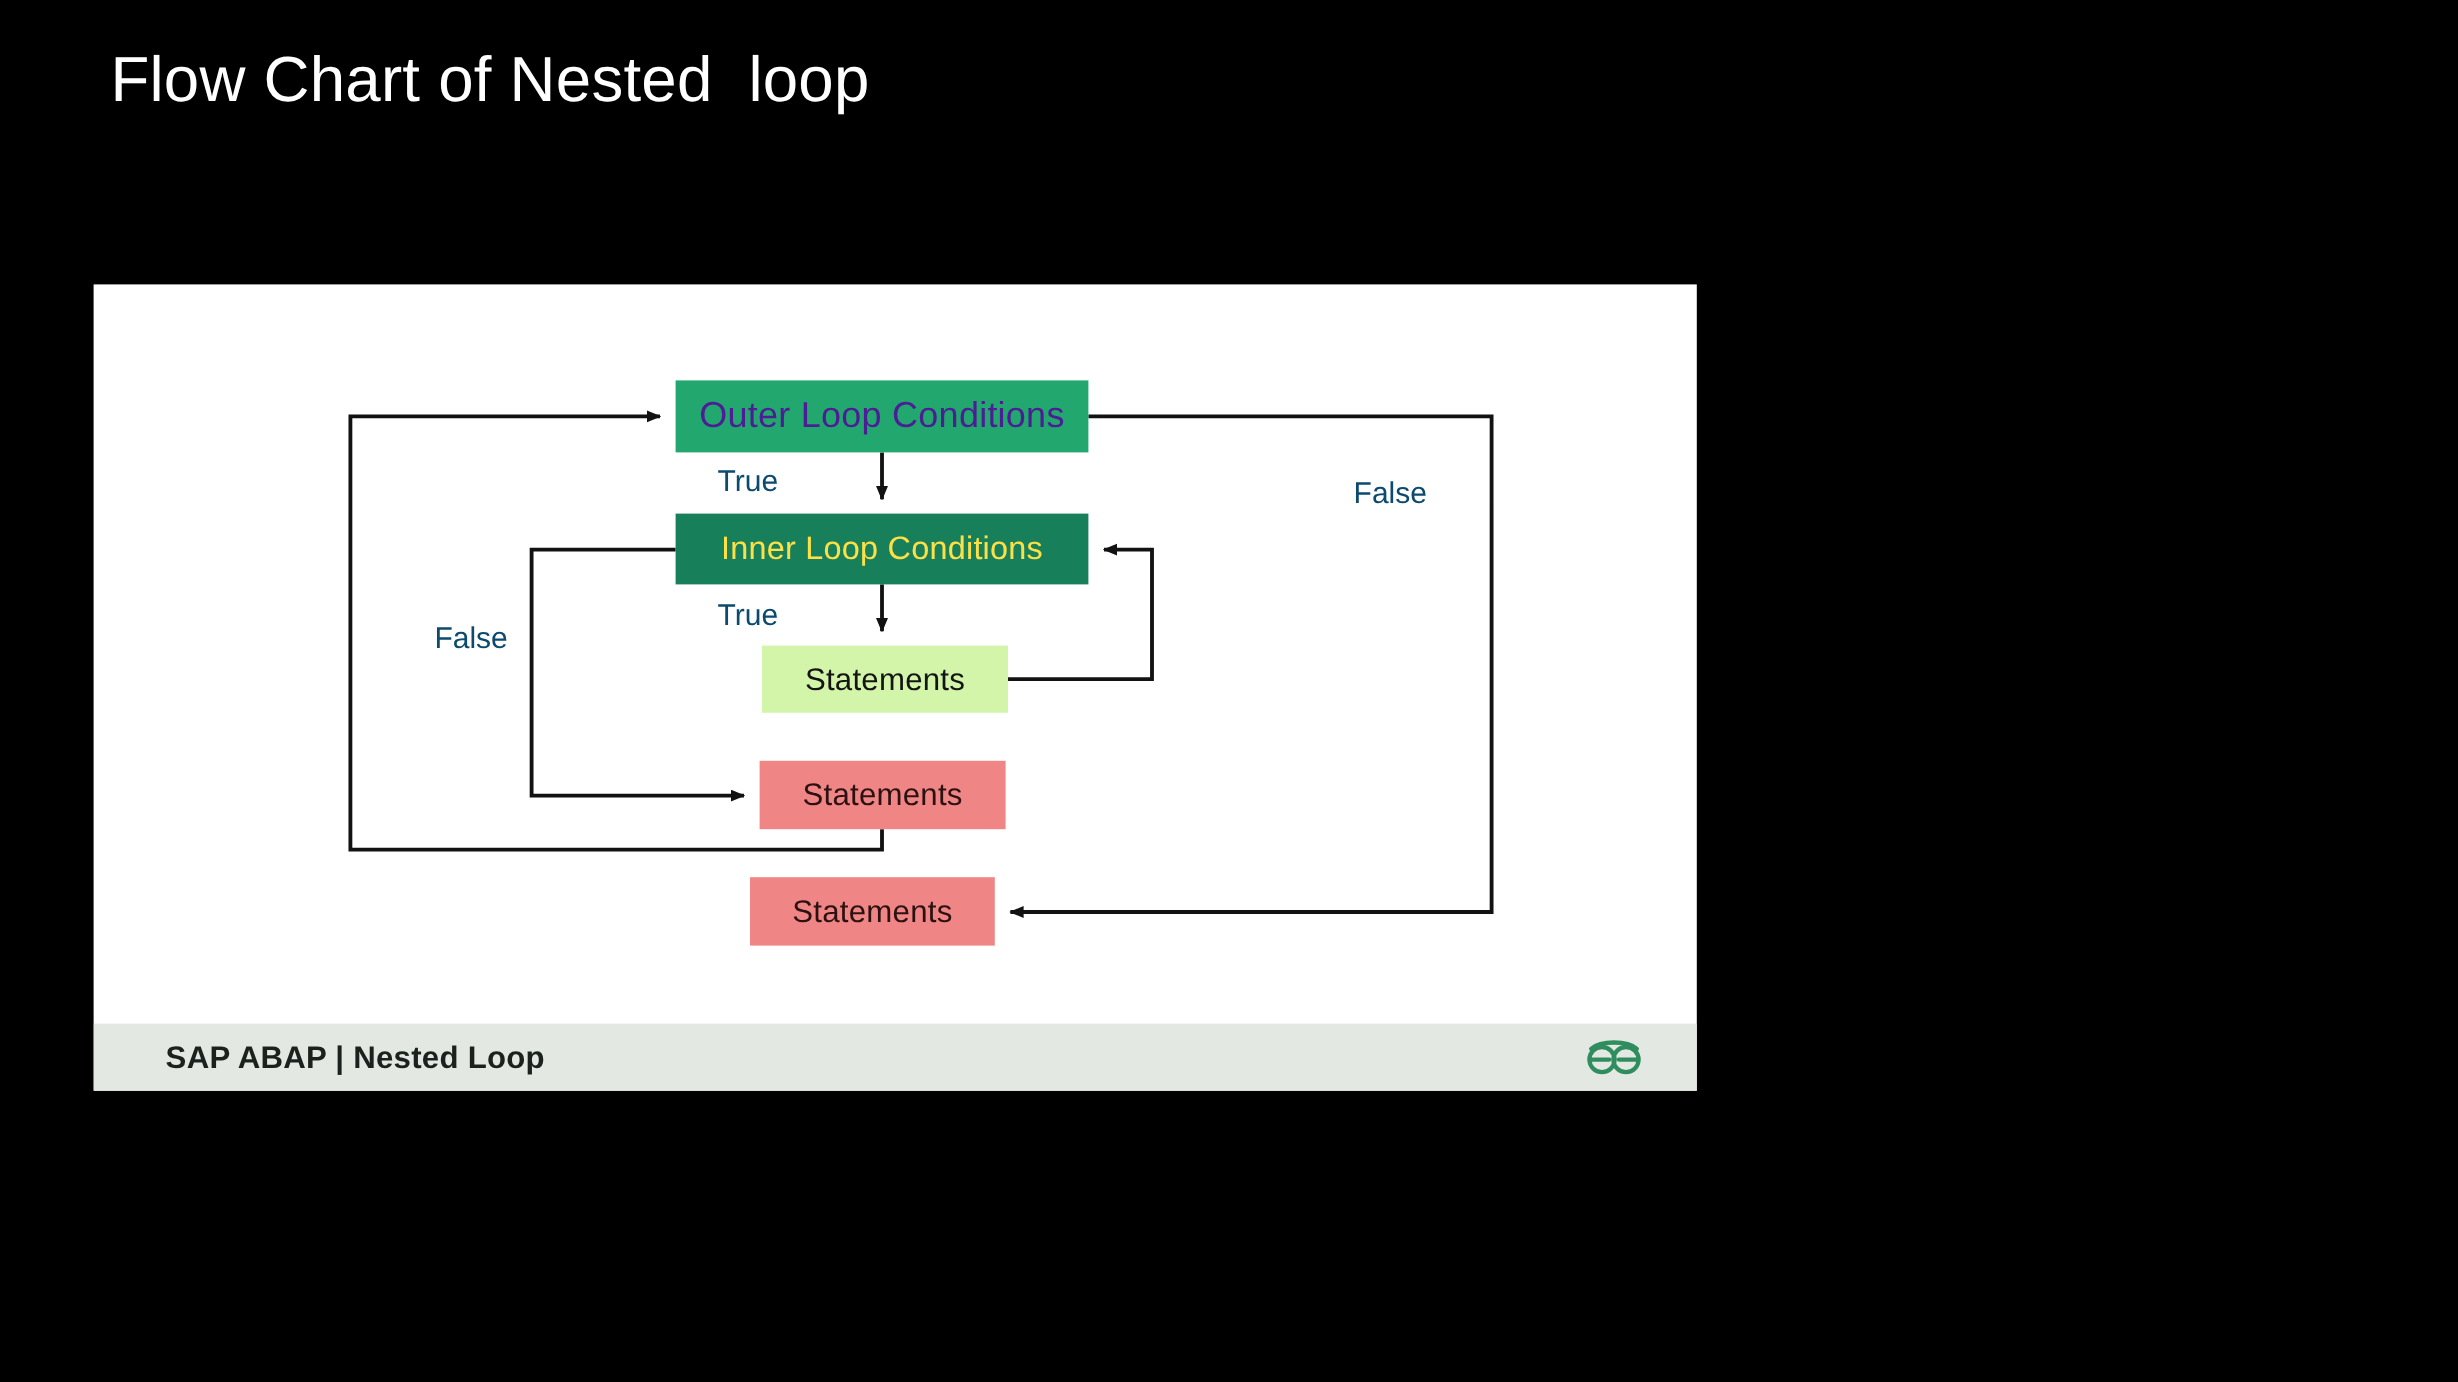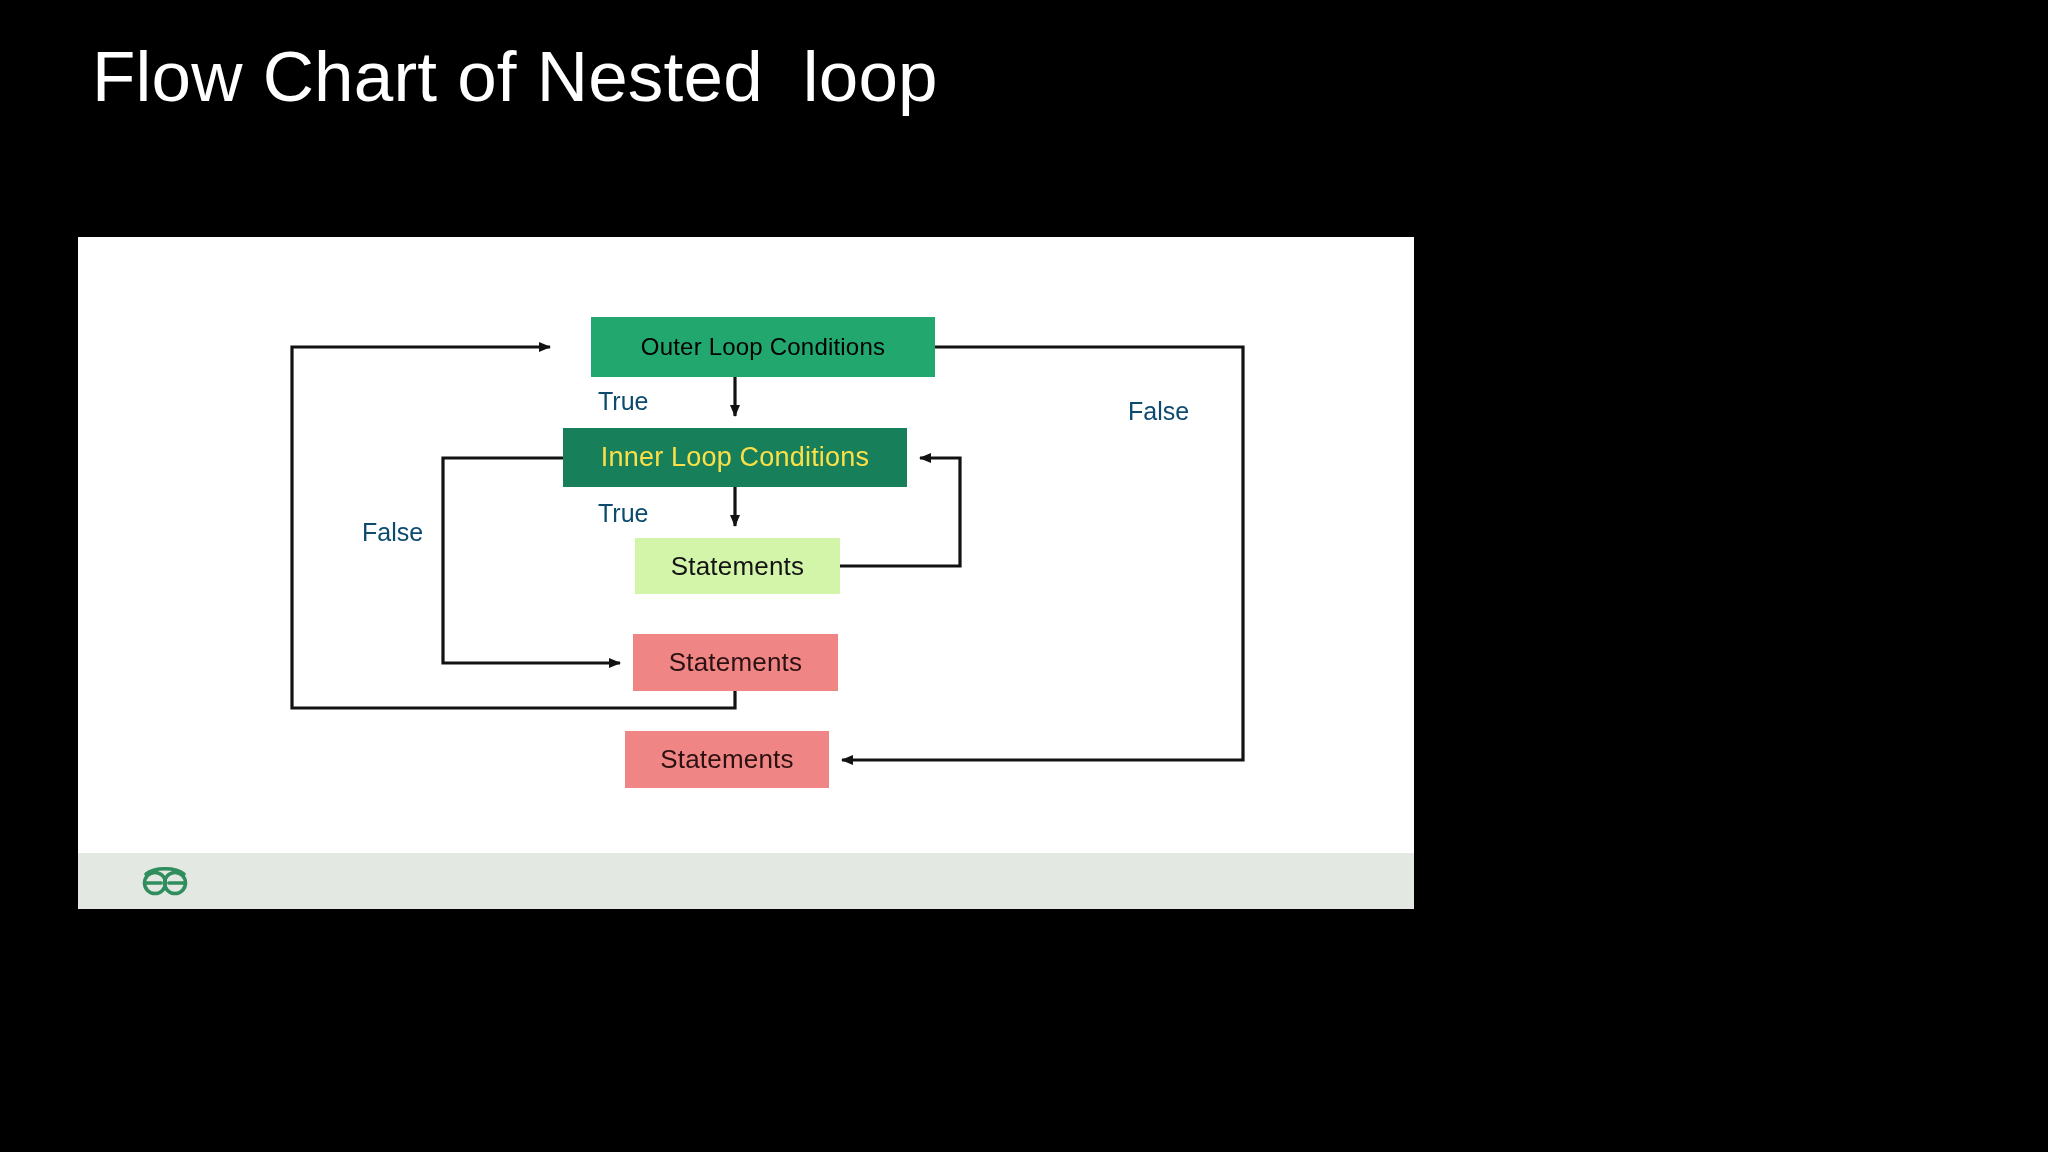--- a/index.html
+++ b/index.html
@@ -14,21 +14,21 @@
     overflow: hidden;
     font-family: "Liberation Sans", sans-serif;
   }
 
   
   #slide-title {
     position: absolute;
     left: 92px;
     top: 36px;
     color: #ffffff;
-    font-size: 71px;
+    font-size: 53px;
     font-weight: 400;
     letter-spacing: 0.2px;
     white-space: pre;
     font-family: "Liberation Sans", sans-serif;
   }
 
   
   #figure-panel {
     position: absolute;
     left: 78px;
@@ -65,24 +65,23 @@
     font-family: "Liberation Sans", sans-serif;
     letter-spacing: 0.2px;
     z-index: 3;
   }
   .node-outer-loop {
     left: 485px;
     top: 80px;
     width: 344px;
     height: 60px;
     background: #22a86f;
-    color: #000000;
-    font-size: 24px;
+    color: #4c1d95;
+    font-size: 30px;
     font-weight: 400;
-    margin-left: 28px;
   }
   .node-inner-loop {
     left: 485px;
     top: 191px;
     width: 344px;
     height: 59px;
     background: #17805a;
     color: #fde047;
     font-size: 27px;
     font-weight: 400;
@@ -212,20 +211,21 @@
 
     <div class="edge-label label-true-inner">True</div>
 
     <div class="edge-label label-false-left">False</div>
 
     <div class="edge-label label-false-right">False</div>
 
   </div>
 
   <div id="figure-footer">
+    <span id="footer-caption">SAP ABAP | Nested Loop</span>
 
     <span>
       <svg id="gfg-logo" viewBox="0 0 54 34">
         <g fill="none" stroke="#2f8d5e" stroke-width="3.6">
           <circle cx="17" cy="19" r="10.5"></circle>
           <circle cx="37" cy="19" r="10.5"></circle>
           <path d="M7 19 L23 19" stroke-linecap="round"></path>
           <path d="M31 19 L47 19" stroke-linecap="round"></path>
           <path d="M8 10 C16 3, 38 3, 46 10" stroke-linecap="round"></path>
         </g>

